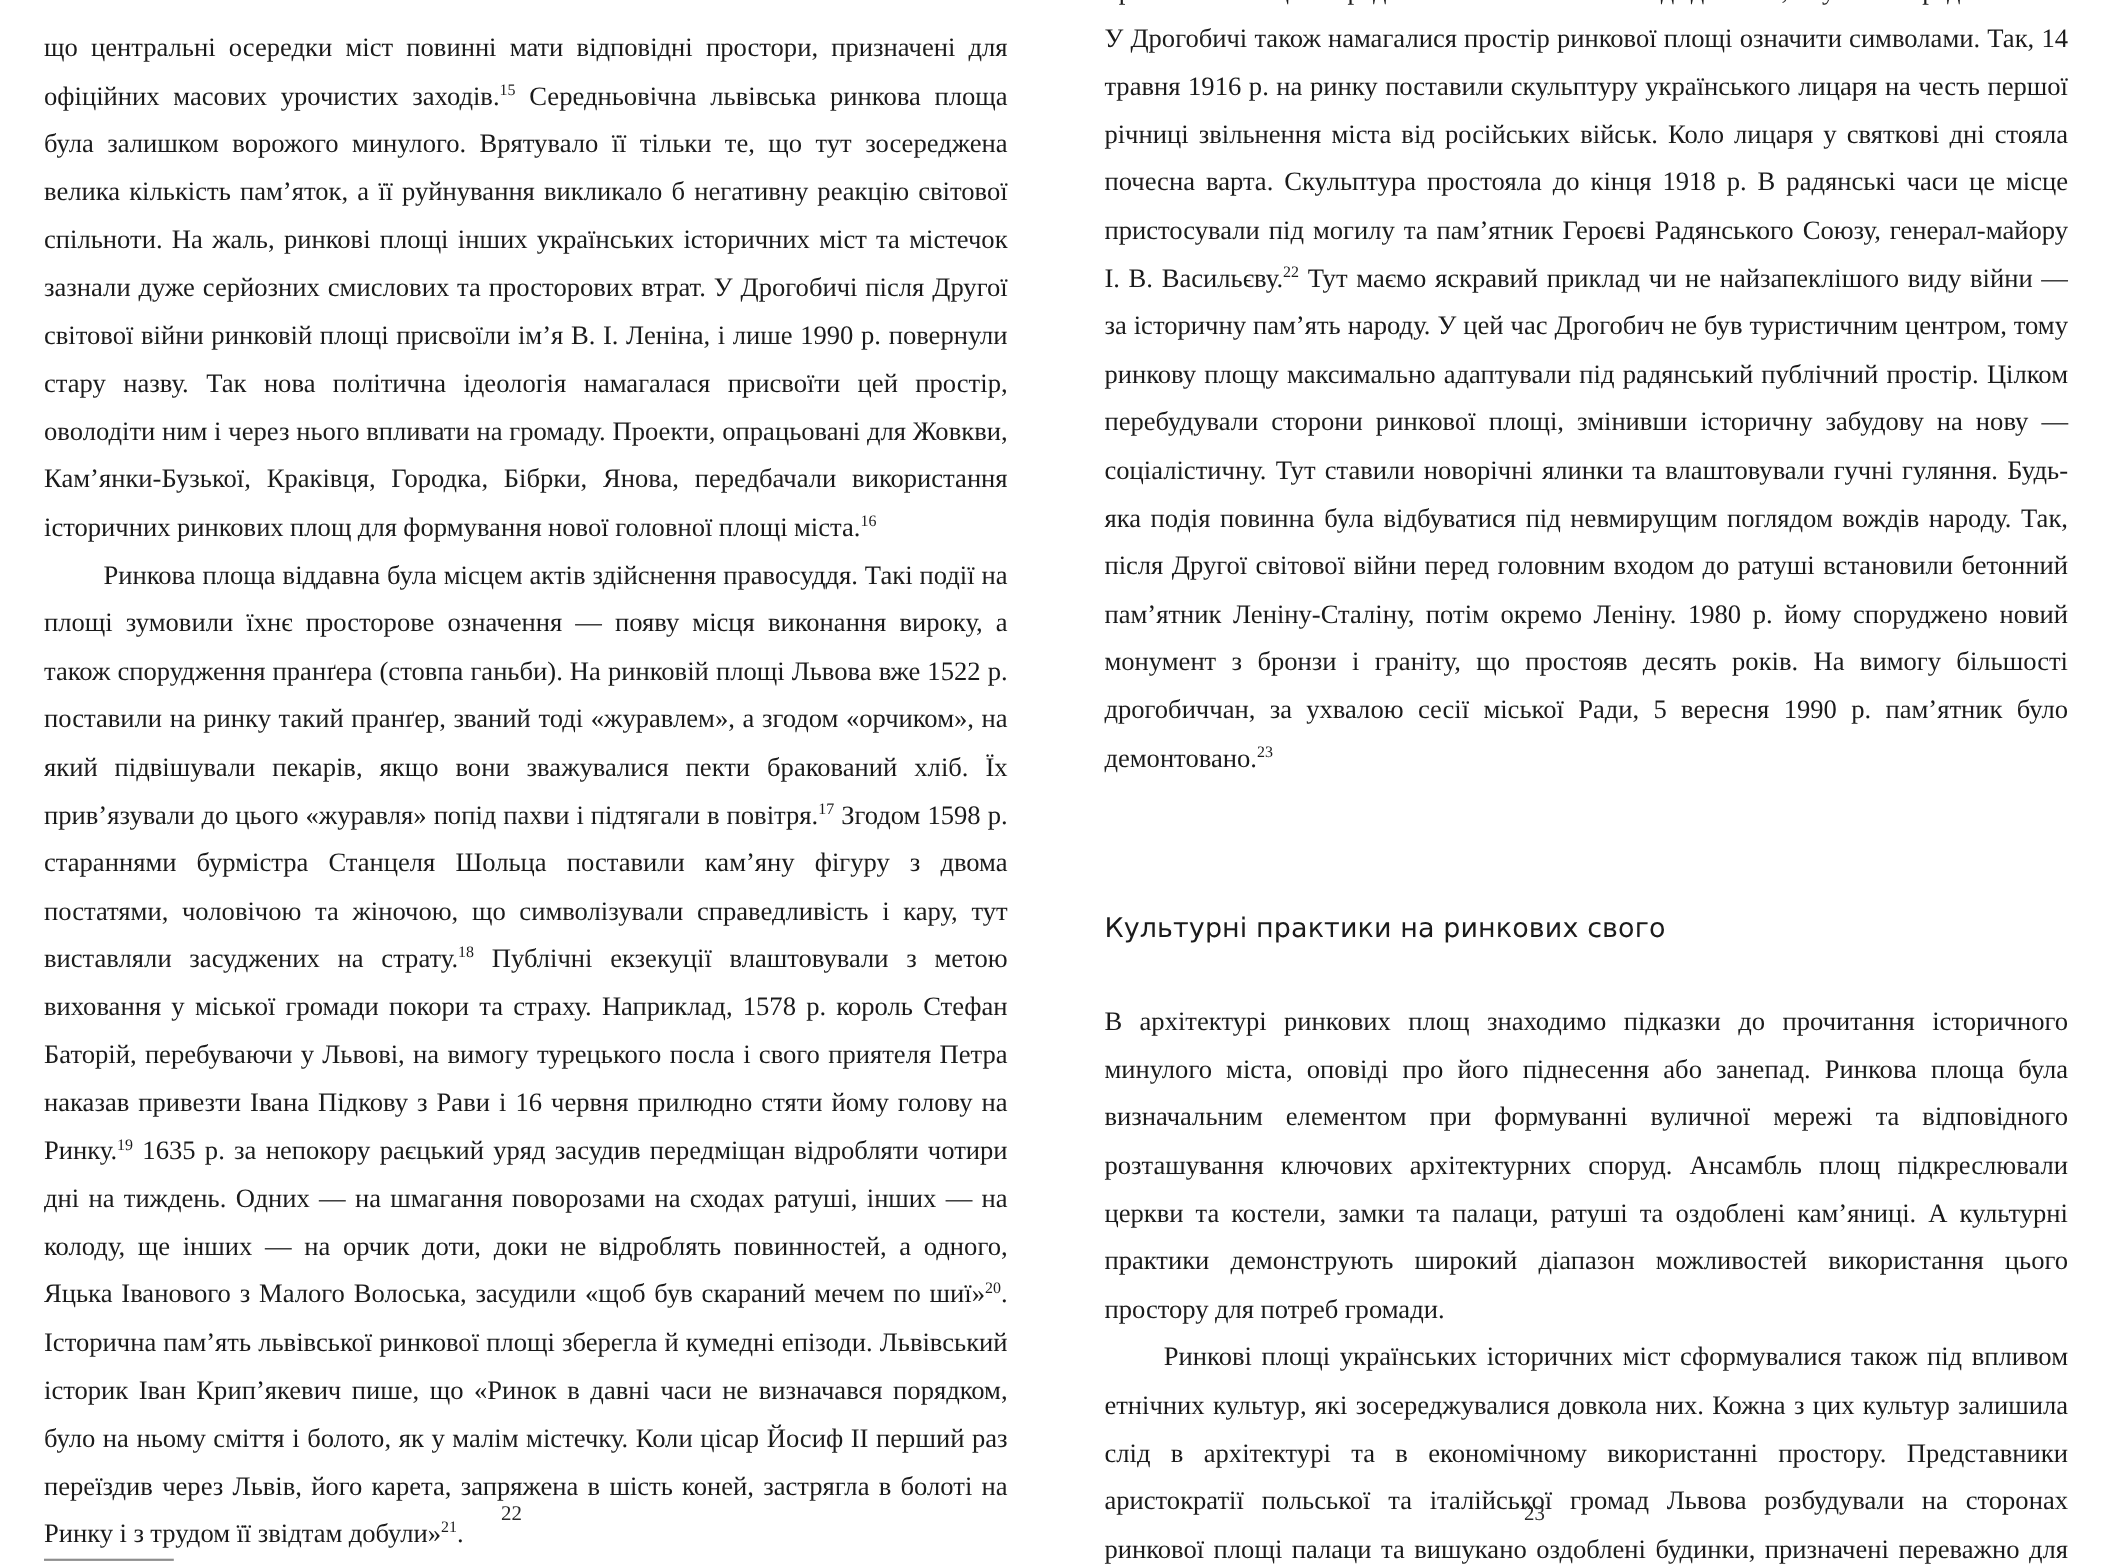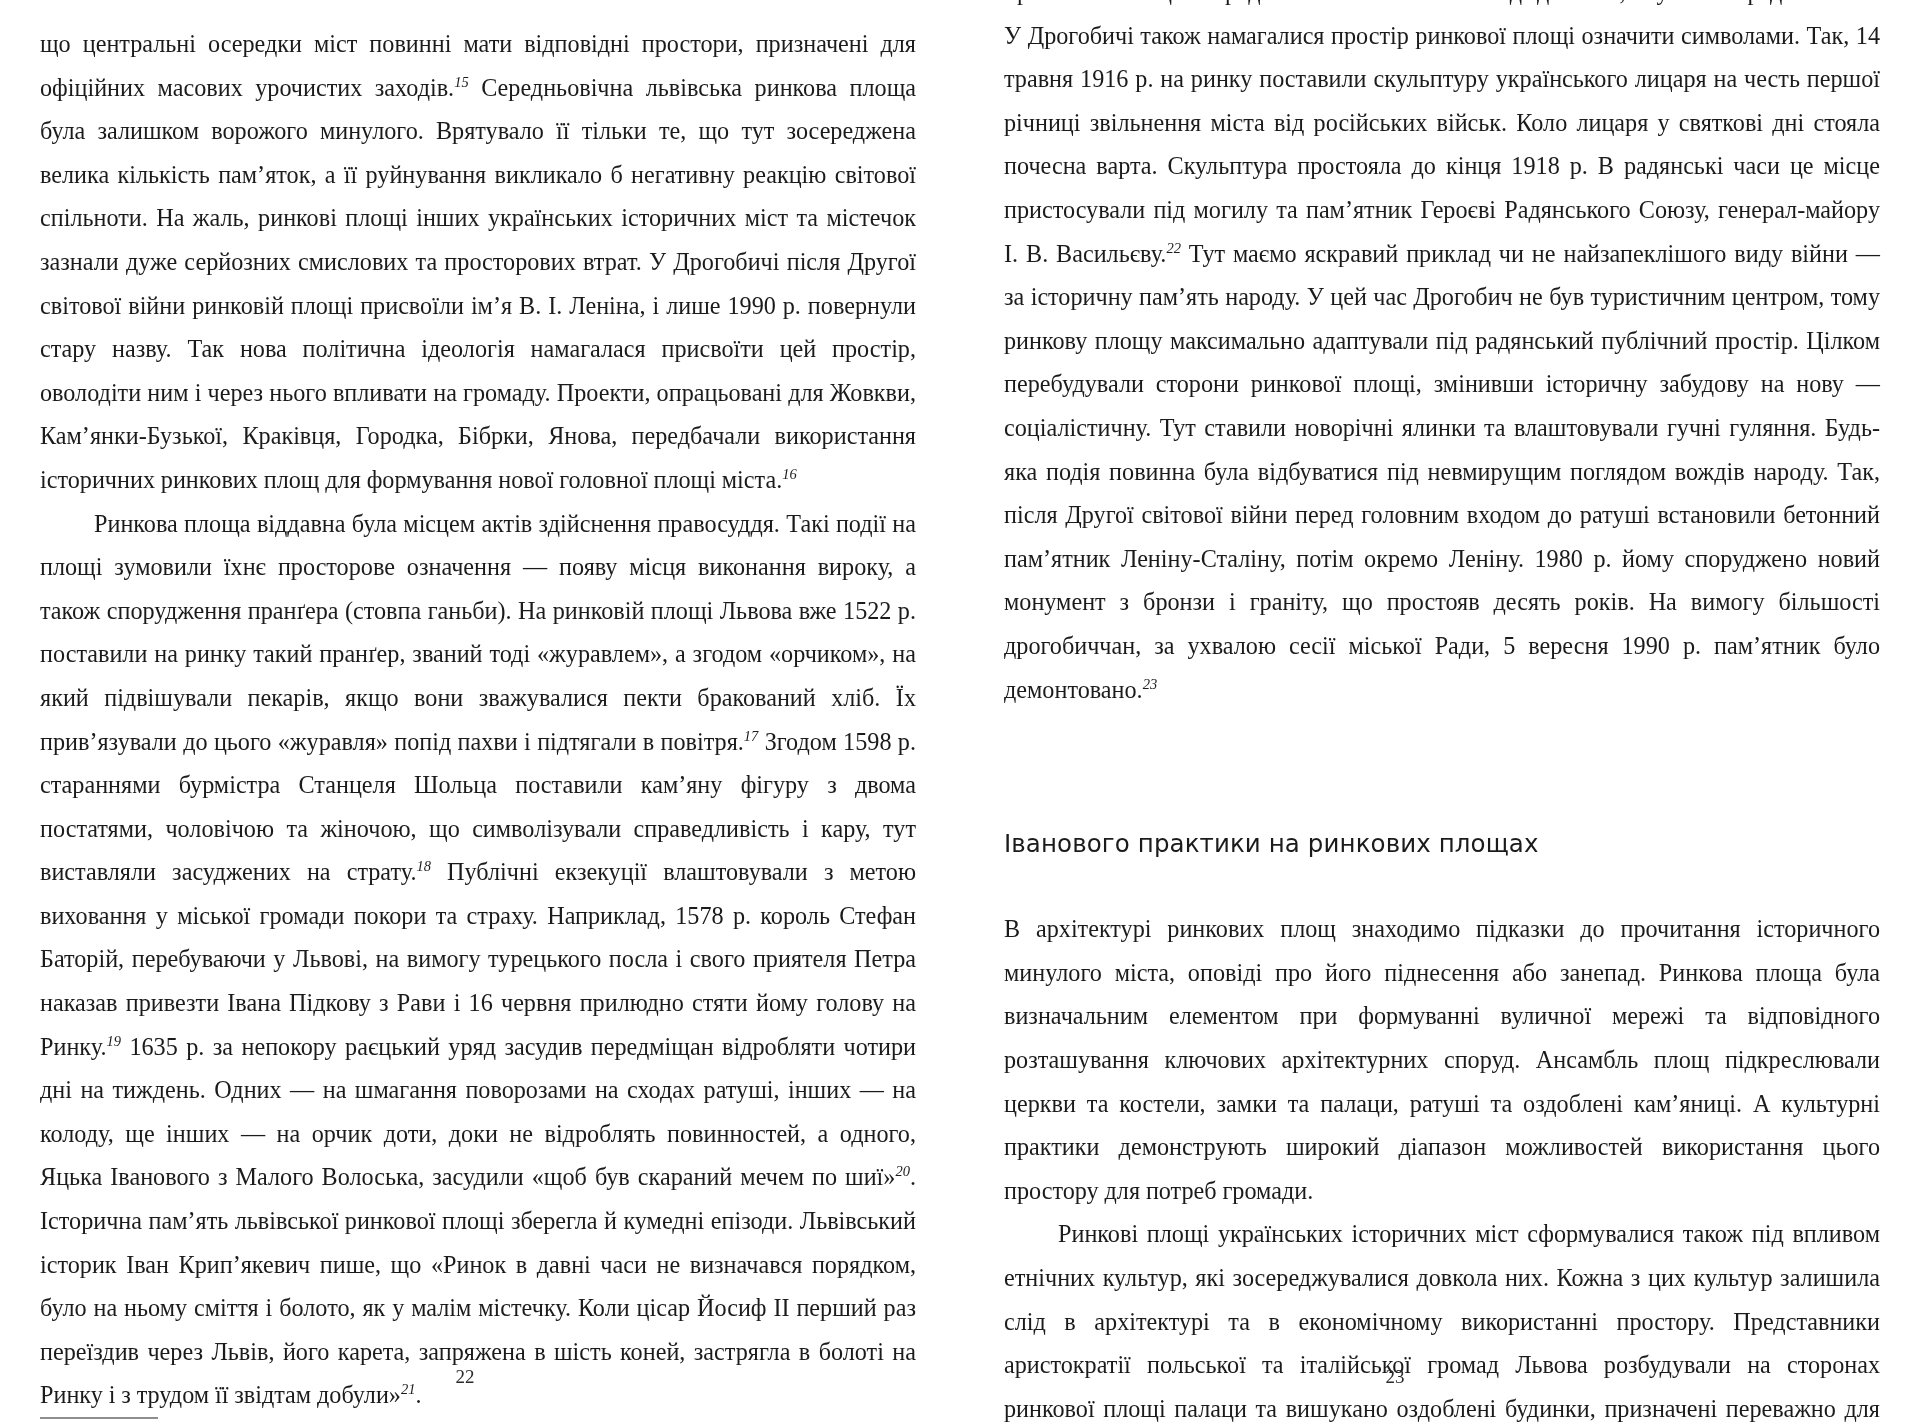--- a/index.html
+++ b/index.html
@@ -51,21 +51,20 @@
   }
 
   p.indent { text-indent: 54px; }
 
   .it { }
 
   sup {
     font-size: 0.6em;
     line-height: 0;
     vertical-align: 0.62em;
-    font-style: italic;
   }
 
   h2.section-head {
     font-family: "DejaVu Sans", "Liberation Sans", sans-serif;
     font-size: 24.5px;
     font-weight: 400;
     line-height: 34px;
     margin: 0;
     padding: 0;
     color: #1b1b1b;
@@ -115,21 +114,21 @@
       <div class="notes-rule"></div>
 
     </div>
   </div>
 
   <div class="page page-right">
     <div class="body-col">
       <p class="para indent"><span>Упродовж кількох століть ринкова площа як головний громадський простір приваблювала цілий ряд політиків незалежно від ідеології, яку вони представляли. У Дрогобичі також намагалися простір ринкової площі означити символами. Так, 14 травня 1916 р. на ринку поставили скульптуру українського лицаря на честь першої річниці звільнення міста від російських військ. Коло лицаря у святкові дні стояла почесна варта. Скульптура простояла до кінця 1918 р. В радянські часи це місце пристосували під могилу та пам’ятник Героєві Радянського Союзу, генерал-майору І. В. Васильєву.</span><sup>22</sup><span> Тут маємо яскравий приклад чи не найзапеклішого виду війни — за історичну пам’ять народу. У цей час Дрогобич не був туристичним центром, тому ринкову площу максимально адаптували під радянський публічний простір. Цілком перебудували сторони ринкової площі, змінивши історичну забудову на нову — соціалістичну. Тут ставили новорічні ялинки та влаштовували гучні гуляння. Будь-яка подія повинна була відбуватися під невмирущим поглядом вождів народу. Так, після Другої світової війни перед головним входом до ратуші встановили бетонний пам’ятник Леніну-Сталіну, потім окремо Леніну. 1980 р. йому споруджено новий монумент з бронзи і граніту, що простояв десять років. На вимогу більшості дрогобиччан, за ухвалою сесії міської Ради, 5 вересня 1990 р. пам’ятник було демонтовано.</span><sup>23</sup></p>
 
       <div class="gap-before-head"></div>
-      <h2 class="section-head">Іванового практики на ринкових площах</h2>
+      <h2 class="section-head">Культурні практики на ринкових свого</h2>
       <div class="gap-after-head"></div>
 
       <p class="para"><span>В архітектурі ринкових площ знаходимо підказки до прочитання історичного минулого міста, оповіді про його піднесення або занепад. Ринкова площа була визначальним елементом при формуванні вуличної мережі та відповідного розташування ключових архітектурних споруд. Ансамбль площ підкреслювали церкви та костели, замки та палаци, ратуші та оздоблені кам’яниці. А культурні практики демонструють широкий діапазон можливостей використання цього простору для потреб громади.</span></p>
       <p class="para indent"><span>Ринкові площі українських історичних міст сформувалися також під впливом етнічних культур, які зосереджувалися довкола них. Кожна з цих культур залишила слід в архітектурі та в економічному використанні простору. Представники аристократії польської та італійської громад Львова розбудували на сторонах ринкової площі палаци та вишукано оздоблені будинки, призначені переважно для урочистих прийомів та плекання так званої «великої» культури, що, однак, вбирала в себе й елементи «малої». У ранньомодерній культурі Європи британський куль-</span></p>
     </div>
 
   </div>
 
   <div class="folio folio-left">22</div>
   <div class="folio folio-right">23</div>

